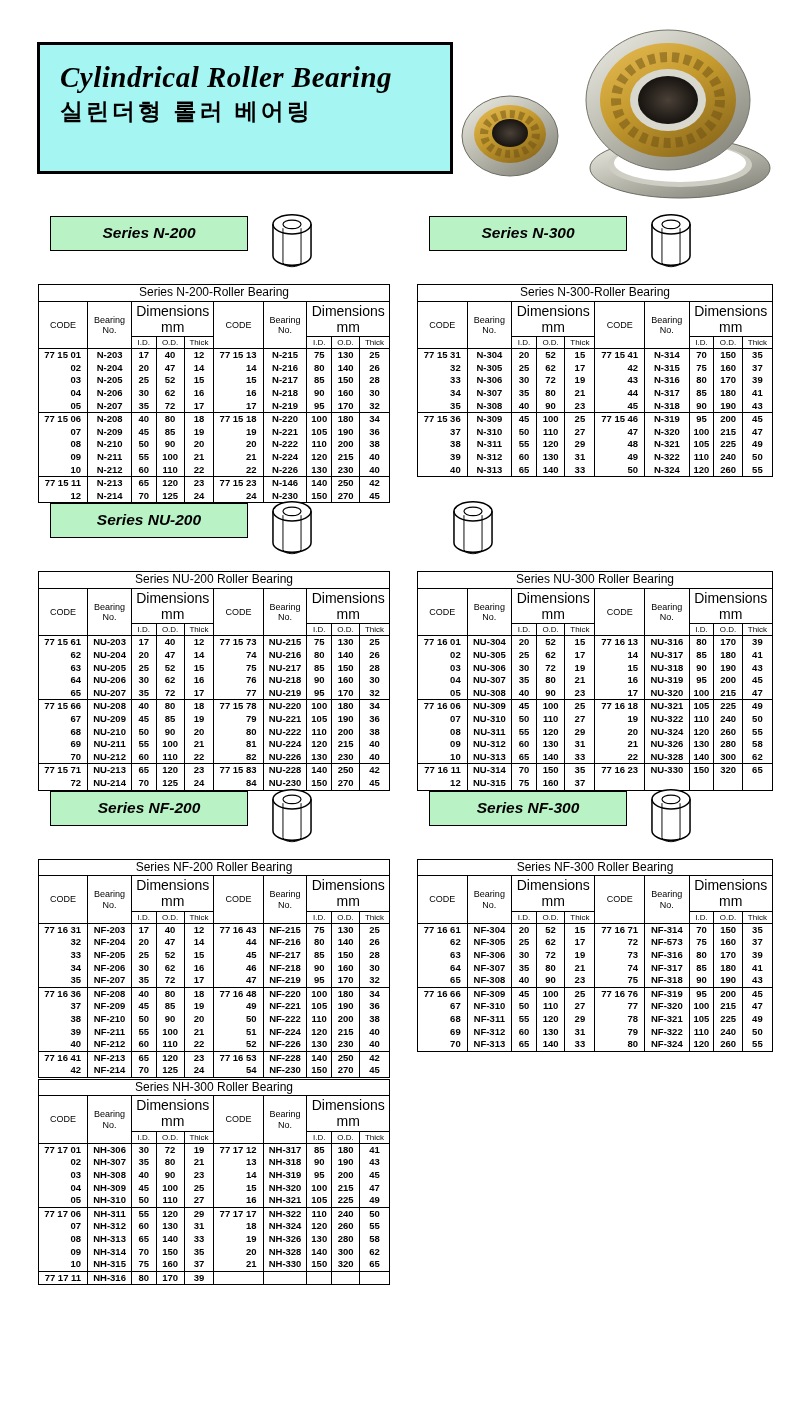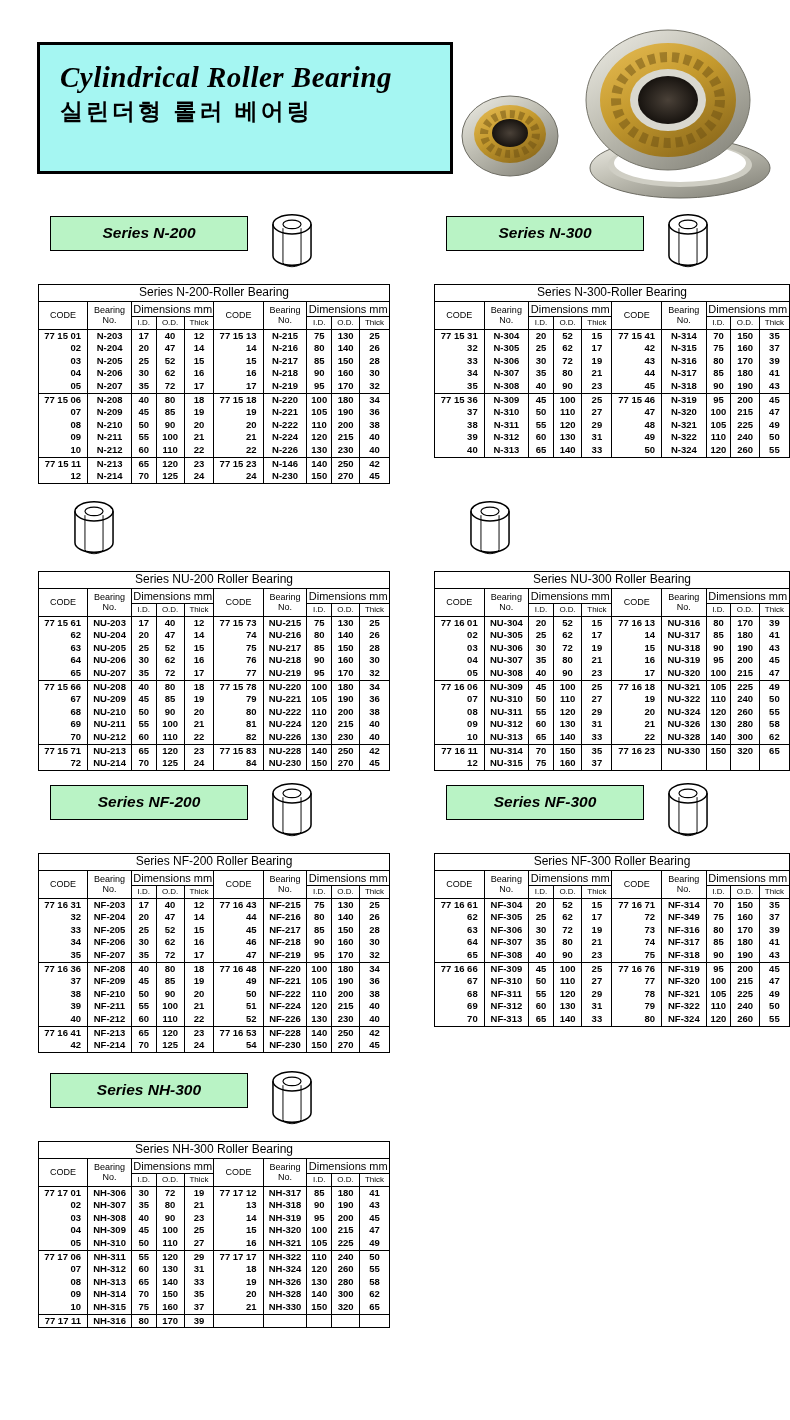--- a/index.html
+++ b/index.html
@@ -6,34 +6,34 @@
   body{background:#e9e9e9;font-family:"Liberation Sans",sans-serif;color:#000}
   .page{position:relative;width:790px;height:1420px;margin:0 auto;background:#fff;overflow:hidden}
 
   
   .header-box{position:absolute;left:37px;top:42px;width:416px;height:132px;background:#a5f6f2;border:3px solid #000;padding:16px 20px}
   .title-en{font-family:"Liberation Serif",serif;font-style:italic;font-weight:bold;font-size:29px;letter-spacing:.5px;white-space:nowrap}
   .title-ko{font-weight:bold;font-size:23px;margin-top:2px;letter-spacing:3px;white-space:nowrap}
   .photos{position:absolute;left:448px;top:16px}
 
   
-  .content{position:absolute;left:38px;top:216px;width:735px;display:grid;grid-template-columns:352px 356px;column-gap:44px;align-items:start}
+  .content{position:absolute;left:38px;top:216px;width:735px;display:grid;grid-template-columns:352px 356px;column-gap:27px;align-items:start}
   .band1{min-height:287px}.band2{min-height:282px}.band3{min-height:288px}
 
   .label-row{display:flex;align-items:flex-start;margin:0 0 13px 12px}
   .series-label{width:198px;background:#b9f3c5;border:1.5px solid #000;text-align:center;font-style:italic;font-weight:bold;font-size:15.5px;padding:7px 0 8px}
   .bearing-icon-svg{margin-left:22px;margin-top:-4px}
 
   
   .roller-table{border-collapse:collapse;width:100%;table-layout:fixed;border:1.2px solid #000}
   .w-code{width:14%}.w-brg{width:12.5%}.w-id{width:7%}.w-od{width:8%}.w-th{width:8.5%}
   .roller-table th{border:1px solid #000;font-weight:normal;vertical-align:middle;padding:1px 0;line-height:1.15}
   .tbl-title{font-size:12px;font-weight:bold;padding:2px 0 3px}
   .hc{font-size:9px}
-  .hd{font-size:11px}
+  .hd{font-size:14px}
   .hs{font-size:8px;padding:1px 0 2px}
   .roller-table tbody td{border-left:1px solid #000;border-right:1px solid #000;border-top:0;border-bottom:0;font-size:9.5px;font-weight:bold;text-align:center;padding:0 2px;height:12.6px;line-height:12.6px;white-space:nowrap;overflow:hidden}
   .roller-table tbody tr.group-start td{border-top:1px solid #000}
   .roller-table td.c0,.roller-table td.c5{text-align:right;padding-right:6px}
 </style>
 </head>
 <body>
 
 <svg style="position:absolute;width:0;height:0" aria-hidden="true">
   <defs>
@@ -445,20 +445,21 @@
               <td class="c7">120</td>
               <td class="c8">260</td>
               <td class="c9">55</td>
             </tr>
           </tbody>
       </table>
     </div>
 
     <div class="section band2">
       <div class="label-row">
+        <div class="series-label">Series NU-200</div>
         <svg class="bearing-icon-svg" width="44" height="59" viewBox="0 0 46 62">
             <use href="#bearing-sym"></use>
           </svg>
       </div>
       <table class="roller-table">
         <colgroup>
             <col class="w-code">
             <col class="w-brg">
             <col class="w-id">
             <col class="w-od">
@@ -1072,21 +1073,21 @@
               <td class="c8">150</td>
               <td class="c9">35</td>
             </tr>
             <tr>
               <td class="c0">62</td>
               <td class="c1">NF-305</td>
               <td class="c2">25</td>
               <td class="c3">62</td>
               <td class="c4">17</td>
               <td class="c5">72</td>
-              <td class="c6">NF-349</td>
+              <td class="c6">NF-573</td>
               <td class="c7">75</td>
               <td class="c8">160</td>
               <td class="c9">37</td>
             </tr>
             <tr>
               <td class="c0">63</td>
               <td class="c1">NF-306</td>
               <td class="c2">30</td>
               <td class="c3">72</td>
               <td class="c4">19</td>
@@ -1178,26 +1179,20 @@
               <td class="c6">NF-324</td>
               <td class="c7">120</td>
               <td class="c8">260</td>
               <td class="c9">55</td>
             </tr>
           </tbody>
       </table>
     </div>
 
     <div class="section">
-      <div class="label-row">
-        <div class="series-label">Series NH-300</div>
-        <svg class="bearing-icon-svg" width="44" height="59" viewBox="0 0 46 62">
-            <use href="#bearing-sym"></use>
-          </svg>
-      </div>
       <table class="roller-table">
         <colgroup>
             <col class="w-code">
             <col class="w-brg">
             <col class="w-id">
             <col class="w-od">
             <col class="w-th">
             <col class="w-code">
             <col class="w-brg">
             <col class="w-id">

